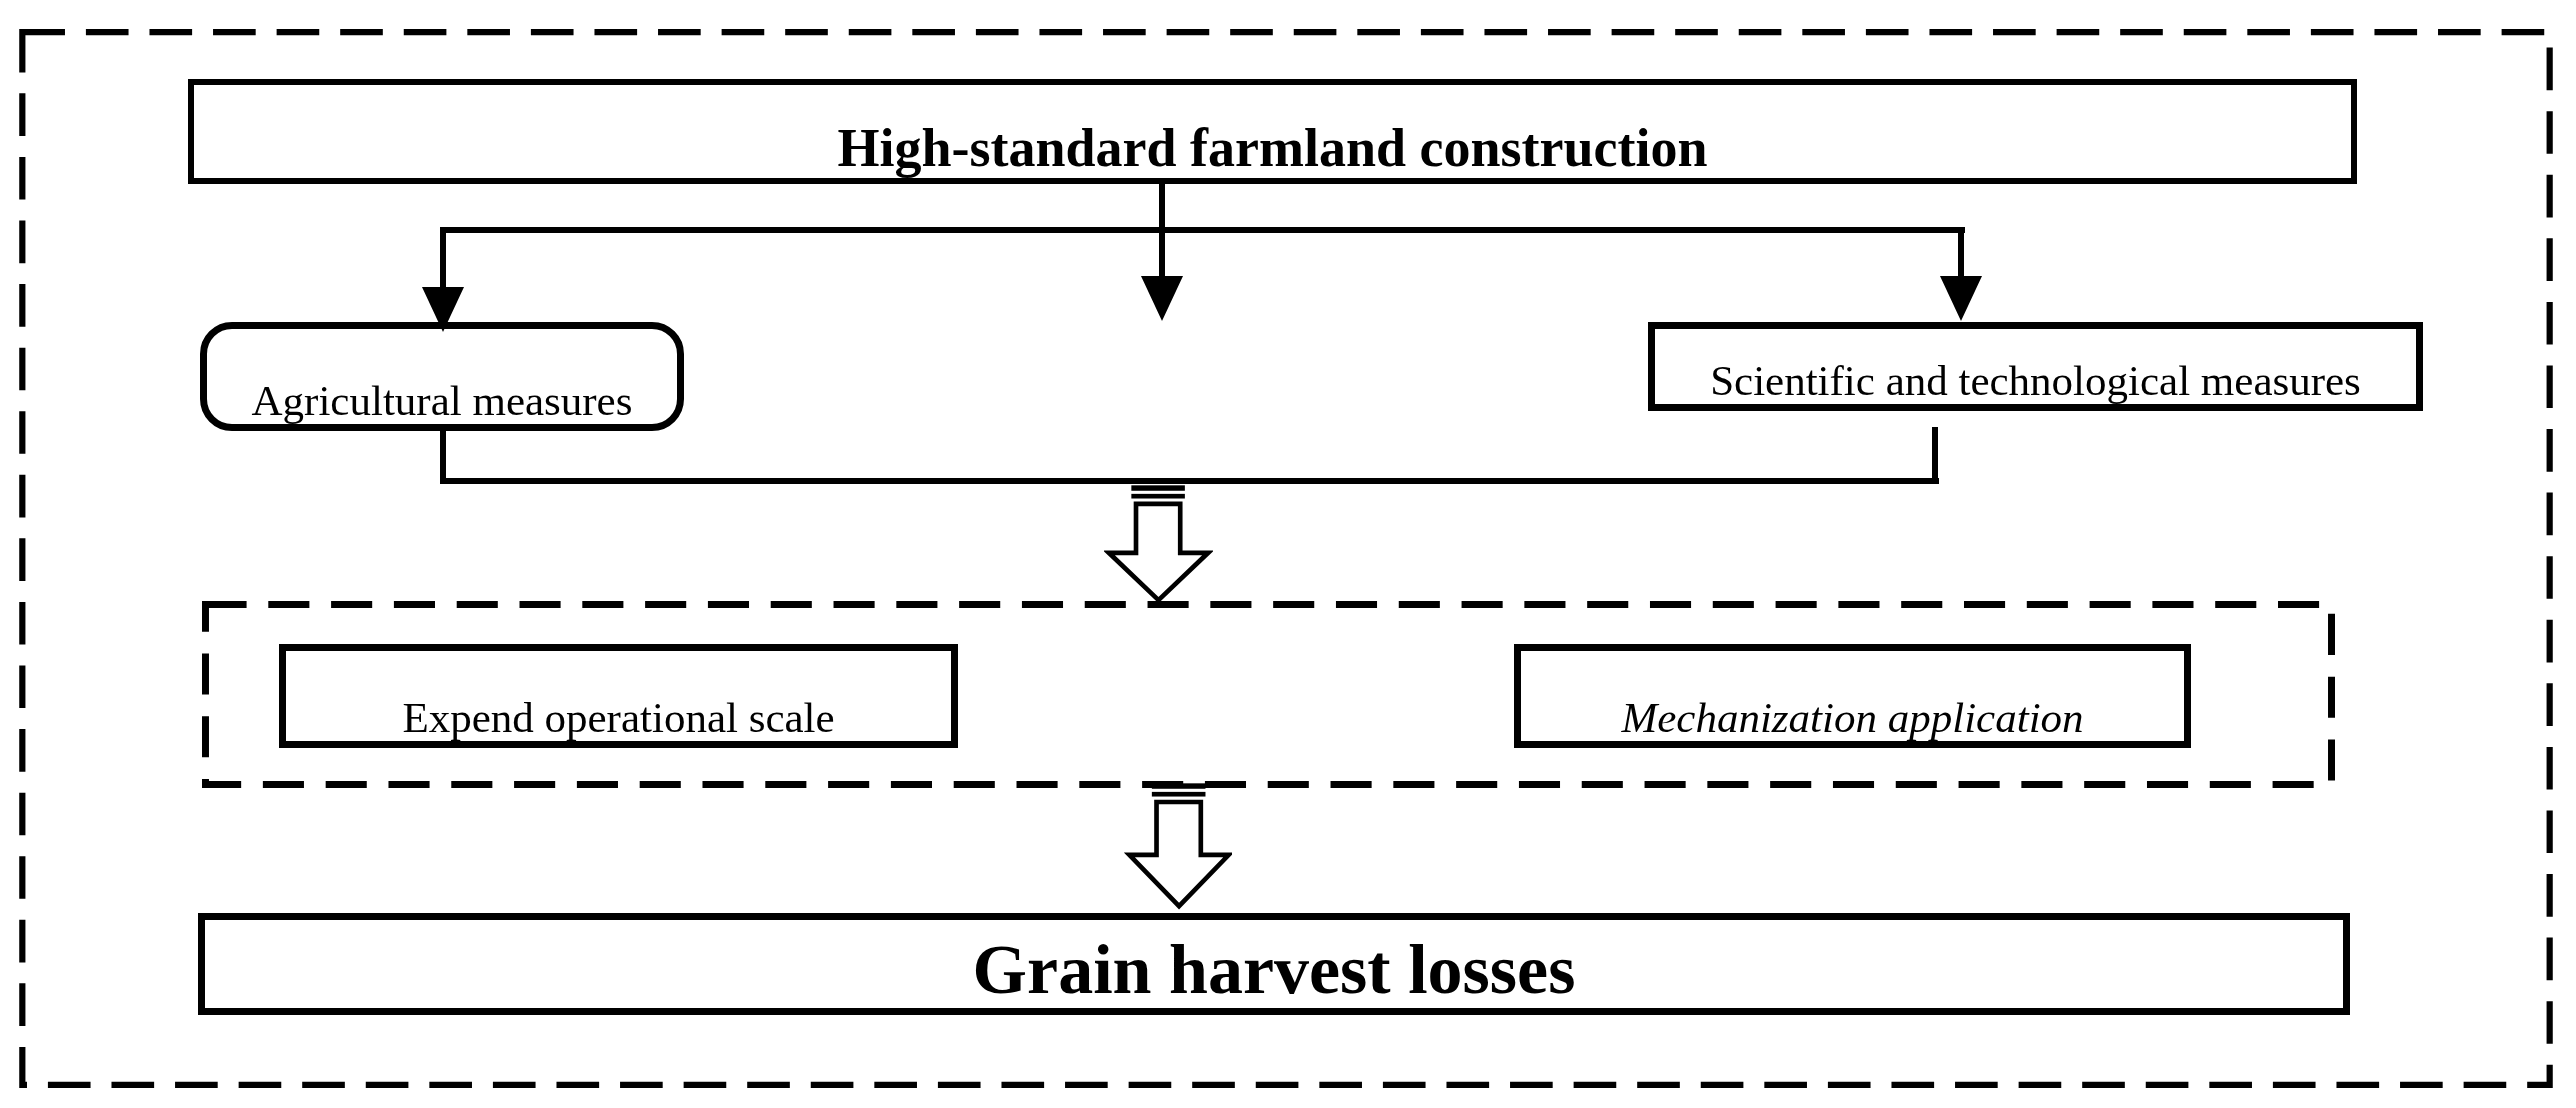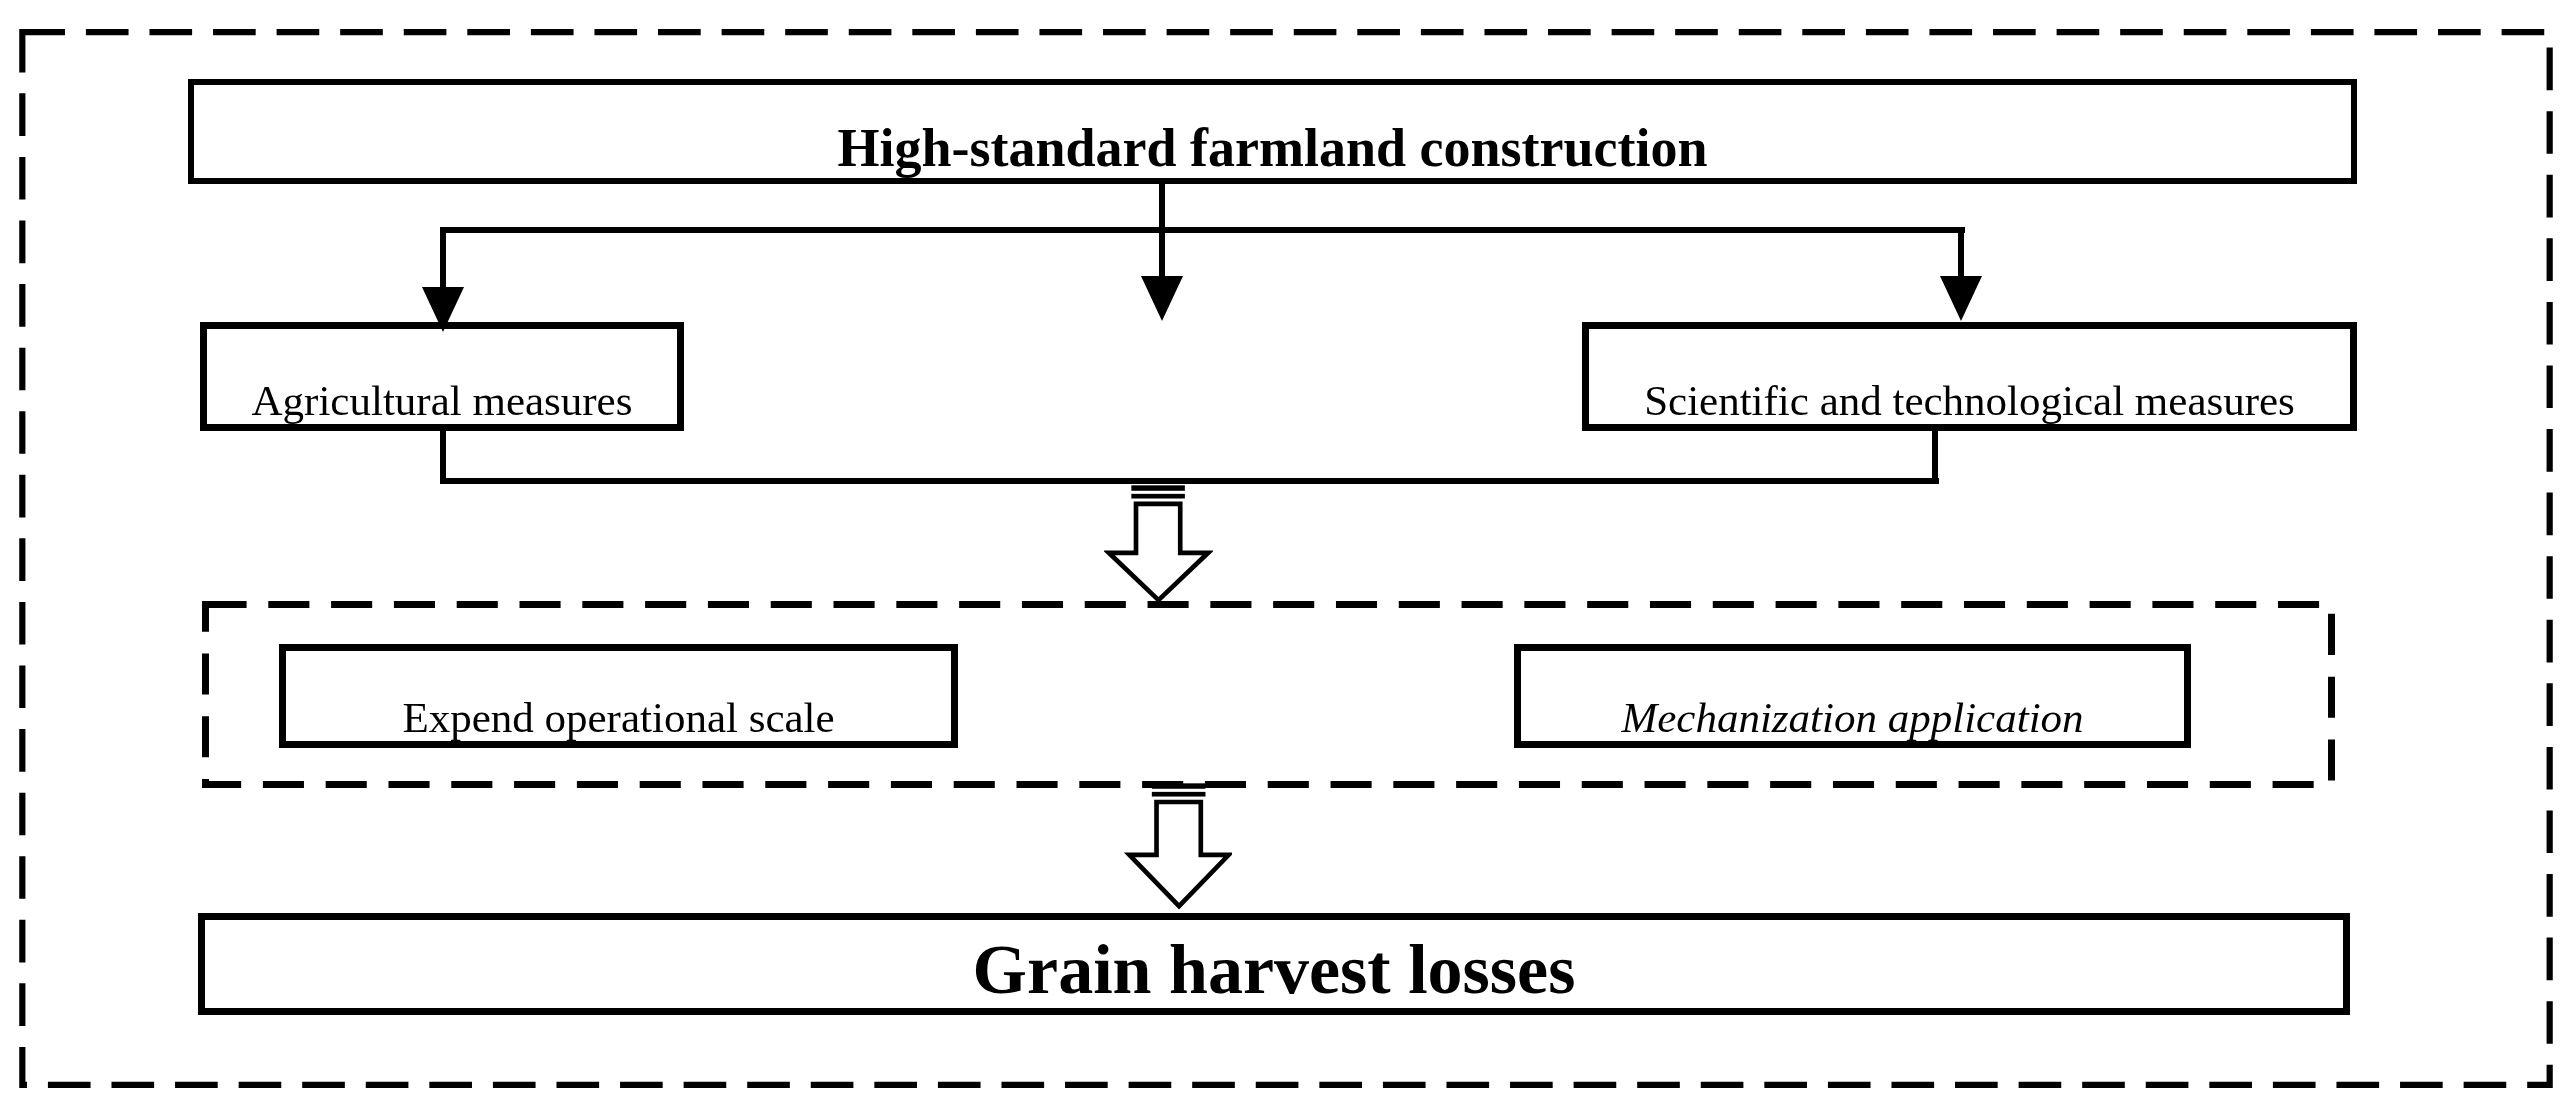--- a/index.html
+++ b/index.html
@@ -81,24 +81,24 @@
 
   <div class="line" style="left:1159px; top:181px; width:6.2px; height:98px;"></div>
   <div class="line" style="left:440px; top:227px; width:1525px; height:6.2px;"></div>
   <div class="line" style="left:440px; top:227px; width:6.2px; height:64px;"></div>
   <div class="line" style="left:1958px; top:227px; width:6.2px; height:52px;"></div>
 
   <div class="arrowhead" style="left:422px; top:287px;"></div>
   <div class="arrowhead" style="left:1141px; top:276px;"></div>
   <div class="arrowhead" style="left:1940px; top:276px;"></div>
 
-  <div class="box" style="left:200px; top:322px; width:484px; height:109px;">
+  <div class="box" style="left:200px; top:322px; width:484px; height:109px;border-radius:32px;">
     <span class="label">Agricultural measures</span>
   </div>
-  <div class="box" style="left:1582px; top:322px; width:775px; height:109px;">
+  <div class="box" style="left:1648px; top:322px; width:775px; height:89px;">
     <span class="label">Scientific and technological measures</span>
   </div>
 
   <div class="line" style="left:440px; top:427px; width:6.2px; height:54px;"></div>
   <div class="line" style="left:1932px; top:427px; width:6.2px; height:54px;"></div>
   <div class="line" style="left:440px; top:478px; width:1499px; height:6.2px;"></div>
 
   <svg class="hollow-arrow" style="left:1104px; top:483px;" width="109" height="121" viewBox="0 0 140 156">
     <rect x="35" y="3" width="69" height="7" fill="#000000"></rect>
     <rect x="35" y="14" width="69" height="6" fill="#000000"></rect>

